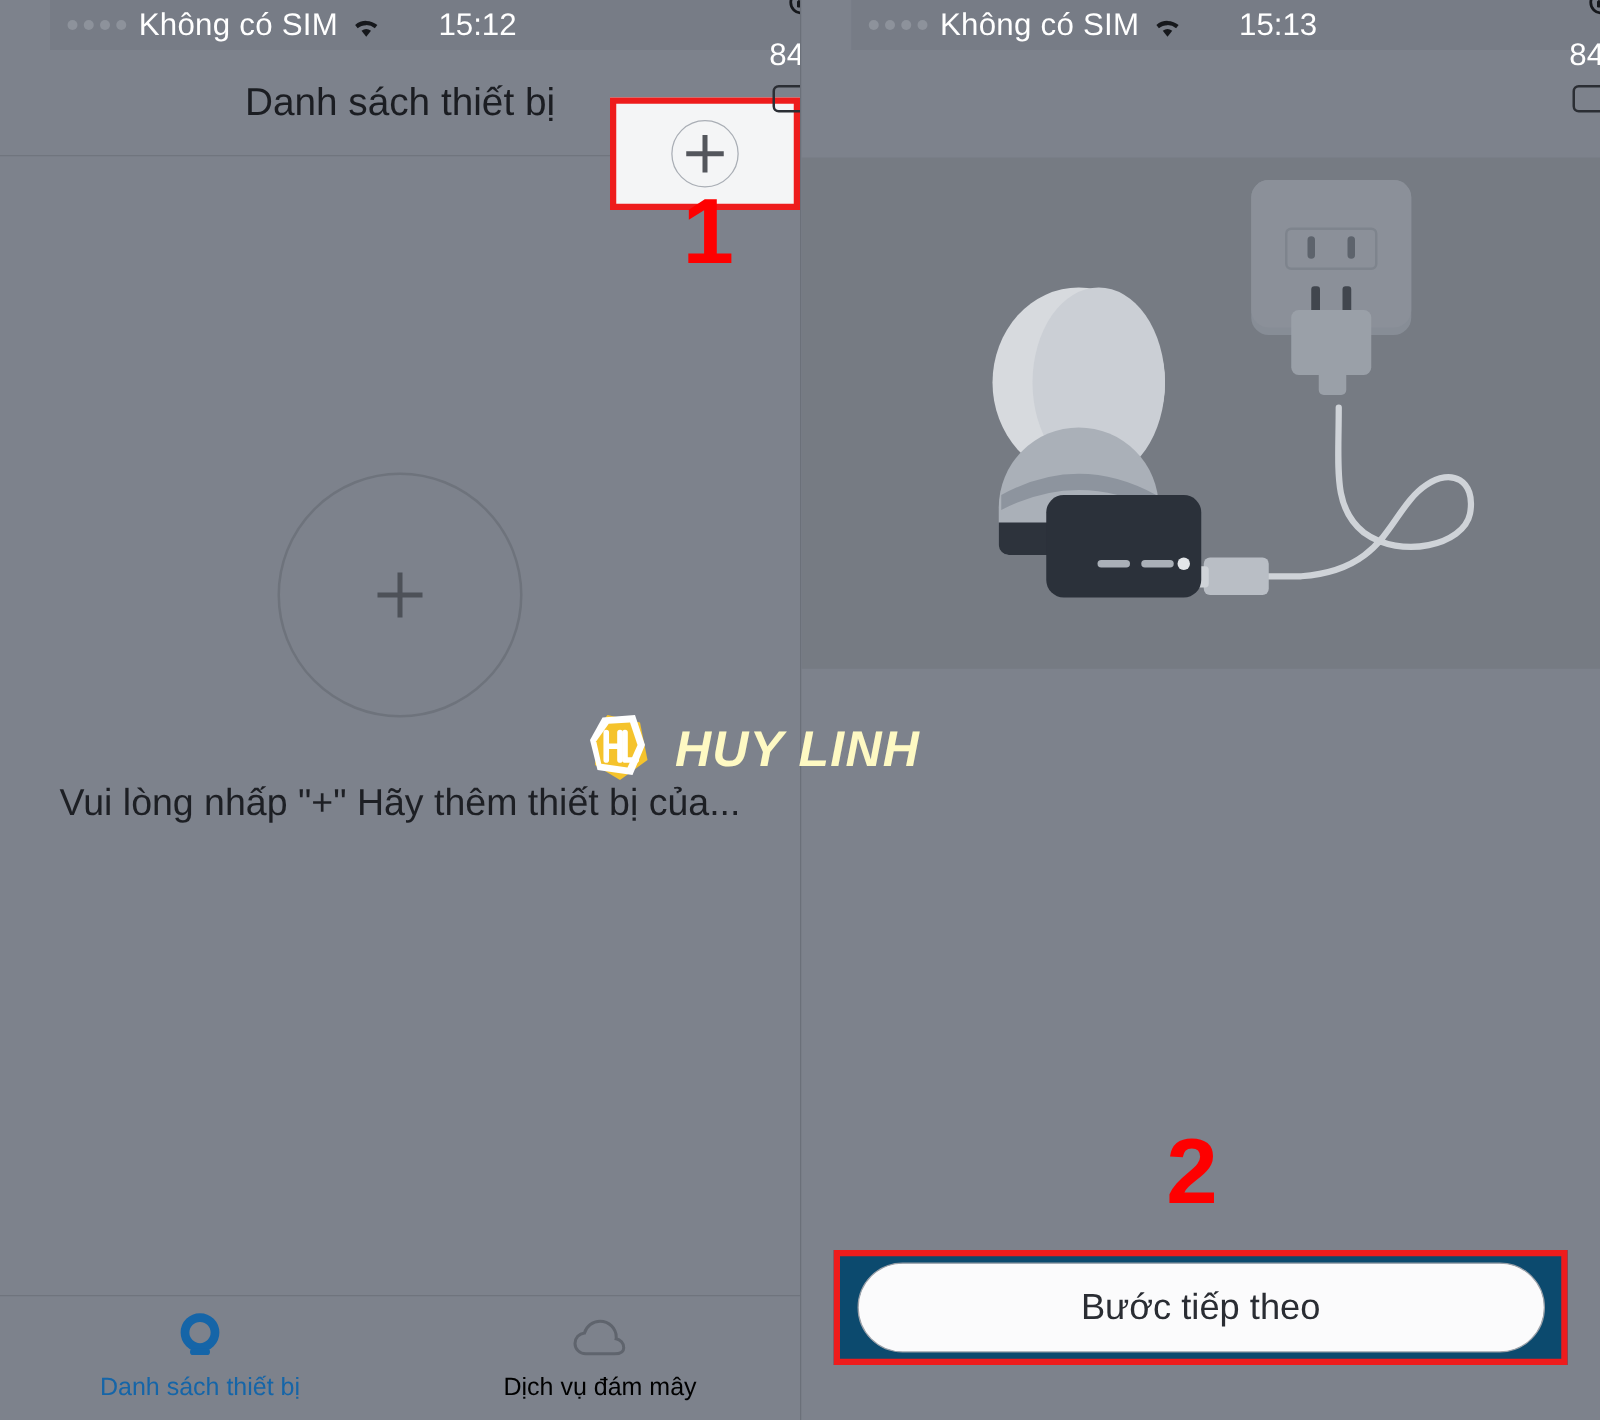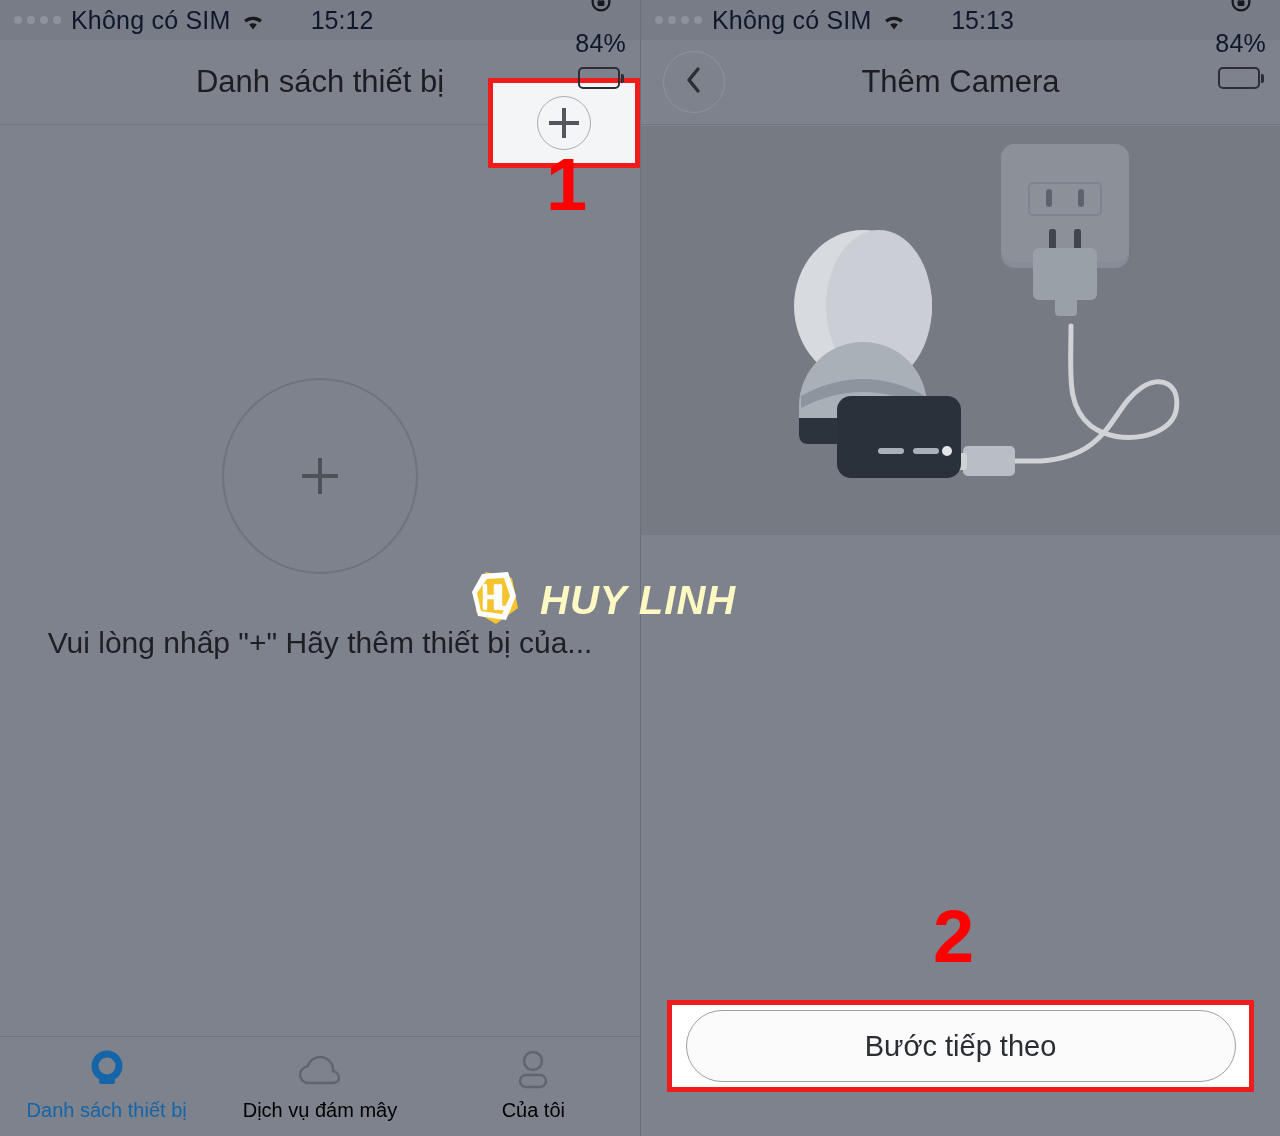--- a/index.html
+++ b/index.html
@@ -13,23 +13,24 @@
   .phone { position: relative; width: 640px; height: 1136px; overflow: hidden; }
   .phone-left  { background: #7d828c; }
   .phone-right { background: #7d828c; border-left: 1px solid #6b7079; }
 
   
   .statusbar {
     height: 40px; width: 100%;
     background: #777c86;
     display: flex; align-items: center;
     padding: 0 14px;
-    color: #0f172a;
+    color: #ffffff;
     font-size: 25px;
     position: relative;
+    margin-left: 40px;
   }
   .sb-left { display: flex; align-items: center; gap: 10px; }
   .dots { display: flex; gap: 5px; align-items: center; }
   .dots i { width: 8px; height: 8px; border-radius: 50%; background: #8d929b; display: block; }
   .carrier { font-size: 25px; font-weight: 400; letter-spacing: .2px; }
   .wifi { width: 26px; height: 20px; position: relative; display: inline-block; }
   .wifi svg { position: absolute; left: 0; top: 1px; }
   .sb-center {
     position: absolute; left: 0; right: 0; text-align: center;
     font-size: 25px; pointer-events: none; padding-left: 44px;
@@ -134,21 +135,21 @@
   .instr-text {
     position: absolute; left: 0; right: 0; top: 575px;
     text-align: center; font-size: 30px; color: #1d1f24; line-height: 1.33;
     padding: 0 30px;
   }
 
   
   .next-box {
     position: absolute; left: 26px; right: 26px; bottom: 44px;
     height: 92px;
-    background: #ffffff;
+    background: #0c4a6e;
     border: 5px solid #ee1c1c;
     display: flex; align-items: center; justify-content: center;
   }
   .next-btn {
     width: 550px; height: 72px;
     border-radius: 36px; border: 1px solid #9aa0a8;
     background: #fbfbfc;
     display: flex; align-items: center; justify-content: center;
     font-size: 29px; color: #2a2d33;
     font-family: "Liberation Sans", sans-serif;
@@ -244,29 +245,20 @@
         <span class="tab-label">Danh sách thiết bị</span>
       </div>
       <div class="tab">
         <span class="tab-icon">
           <svg width="48" height="40" viewBox="0 0 48 40">
               <path d="M12.5 33c-4.7 0-8.5-3.7-8.5-8.3 0-4.3 3.3-7.9 7.6-8.3C13.2 10.9 18.2 7 24 7c7.2 0 13 5.7 13 12.8 0 .4 0 .8-.1 1.2 3.4.6 6.1 3.6 6.1 7.1 0 4-3.3 4.9-7.4 4.9z" fill="none" stroke="#5f646d" stroke-width="2.4"></path>
             </svg>
         </span>
         <span class="tab-label">Dịch vụ đám mây</span>
       </div>
-      <div class="tab">
-        <span class="tab-icon">
-          <svg width="44" height="42" viewBox="0 0 44 42">
-              <circle cx="22" cy="12" r="9" fill="none" stroke="#5f646d" stroke-width="2.4"></circle>
-              <rect x="9" y="26" width="26" height="12" rx="6" fill="none" stroke="#5f646d" stroke-width="2.4"></rect>
-            </svg>
-        </span>
-        <span class="tab-label">Của tôi</span>
-      </div>
     </div>
   </div>
 
   <div class="phone phone-right">
 
     <div class="statusbar">
       <div class="sb-left">
         <span class="dots">
             <i></i>
             <i></i>
@@ -299,30 +291,20 @@
             </svg>
         </span>
         <span class="carrier">84%</span>
         <span class="batt">
           <span class="shell"><span class="fill"></span></span>
             <span class="nub"></span>
         </span>
       </div>
     </div>
 
-    <div class="navbar">
-      <div class="nav-left-btn">
-        <span>
-          <svg width="26" height="30" viewBox="0 0 26 30">
-              <path d="M17 4 8 15l9 11" fill="none" stroke="#2b2e34" stroke-width="3.4" stroke-linecap="round" stroke-linejoin="round"></path>
-            </svg>
-        </span>
-      </div>
-      <span class="nav-title">Thêm Camera</span>
-    </div>
 
     <div class="illus-panel">
       <svg width="640" height="409" viewBox="0 0 640 409">
 
         <path d="M430 200 C 430 250, 425 280, 450 300 C 480 322, 530 310, 535 285 C 540 258, 520 248, 500 262 C 470 282, 470 330, 400 335 L 330 335" fill="none" stroke="#cfd3d8" stroke-width="5" stroke-linecap="round"></path>
 
         <rect x="360" y="18" width="128" height="124" rx="14" fill="#878d96"></rect>
         <rect x="360" y="18" width="128" height="118" rx="14" fill="#8b9099"></rect>
         <rect x="388" y="57" width="72" height="32" rx="4" fill="none" stroke="#7e848d" stroke-width="2"></rect>
         <rect x="405" y="63" width="6" height="18" rx="3" fill="#5d636c"></rect>

